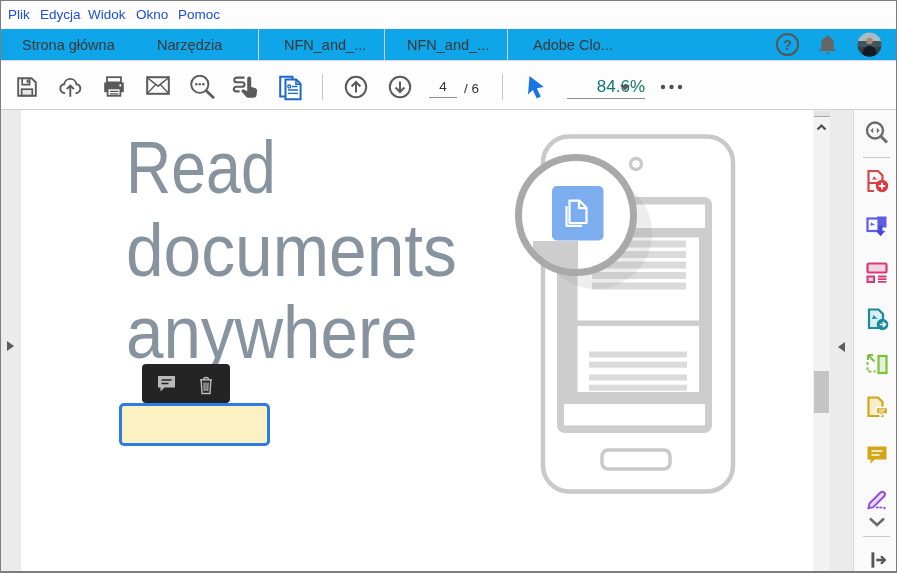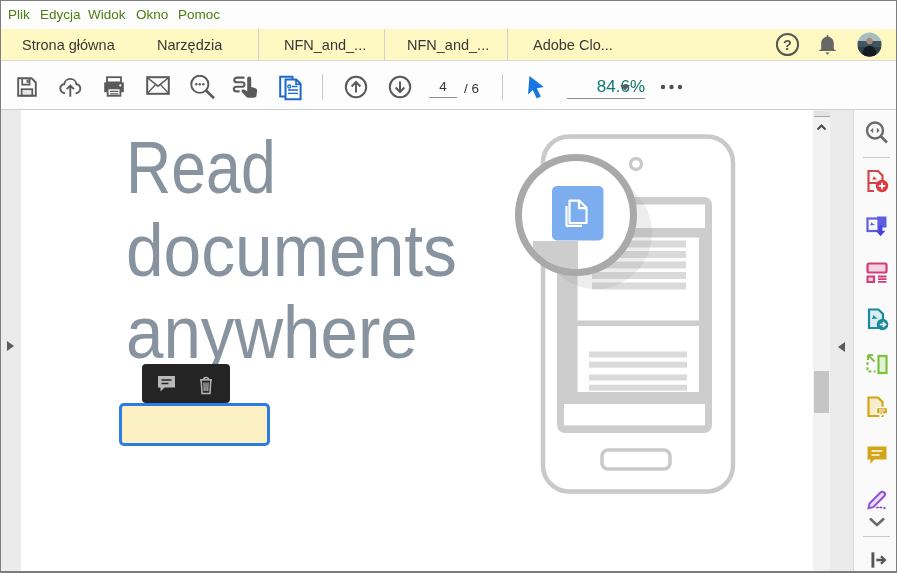--- a/index.html
+++ b/index.html
@@ -2,23 +2,23 @@
 <html><head>
 <meta charset="utf-8">
 <style>
 * { margin:0; padding:0; box-sizing:border-box; }
 html,body { width:897px; height:573px; overflow:hidden; }
 body { font-family:"Liberation Sans", sans-serif; position:relative; background:#fff; }
 #win { position:absolute; left:0; top:0; width:897px; height:573px; }
 .edge { position:absolute; background:#7d7d7d; z-index:50; }
 
 #menubar { position:absolute; left:0; top:1px; width:100%; height:28px; background:#fdfdfd; }
-#menubar span { position:absolute; top:6px; font-size:13.5px; color:#4d7c0f; }
-
-#tabbar { position:absolute; left:0; top:29px; width:100%; height:32px; background:#fef9c3;
+#menubar span { position:absolute; top:6px; font-size:13.5px; color:#1d4ed8; }
+
+#tabbar { position:absolute; left:0; top:29px; width:100%; height:32px; background:#0ea5e9;
   border-bottom:1px solid #dadada; }
 #tabbar .lbl { position:absolute; top:8px; font-size:14.5px; color:#383838; }
 .tabsep { position:absolute; top:0; width:1px; height:32px; background:#d0d0d0; }
 #activetab { position:absolute; left:632px; top:0; width:124px; height:33px; background:#fdfdfd; }
 #activetab .lbl{ position:absolute; left:28px; top:8px; font-size:14.5px; color:#383838;}
 #tabbar svg { position:absolute; }
 
 #toolbar { position:absolute; left:0; top:61px; width:100%; height:49px; background:#fdfdfd;
   border-bottom:1px solid #cfcfcf; }
 .tsep { position:absolute; top:12.5px; width:1px; height:26px; background:#c8c8c8; }

